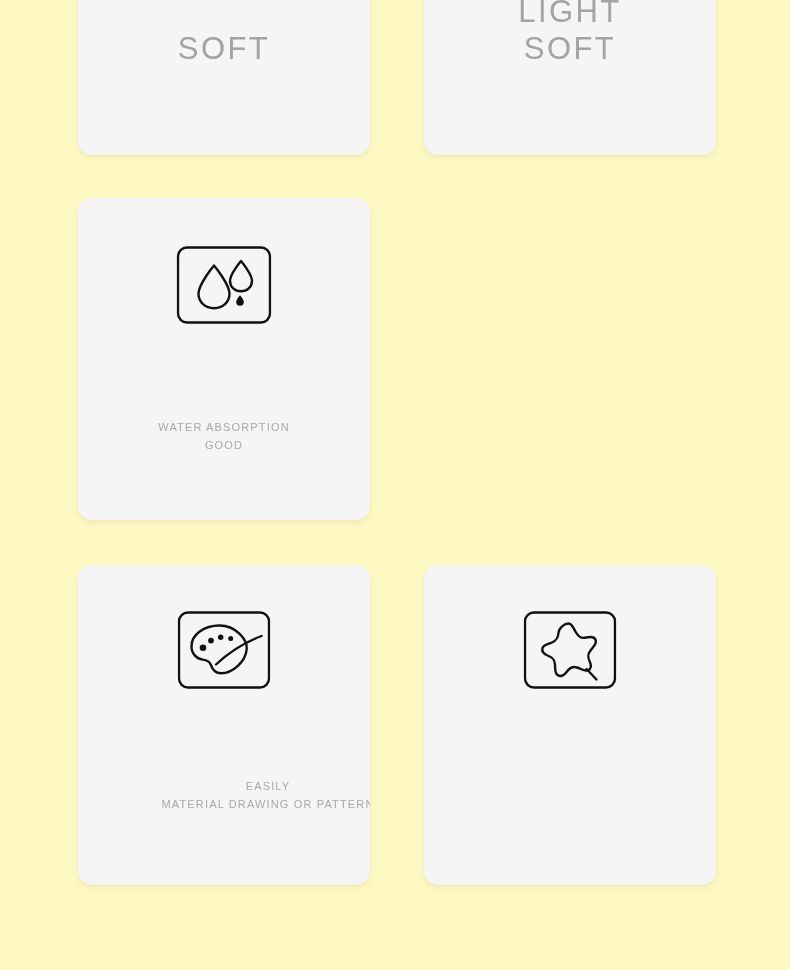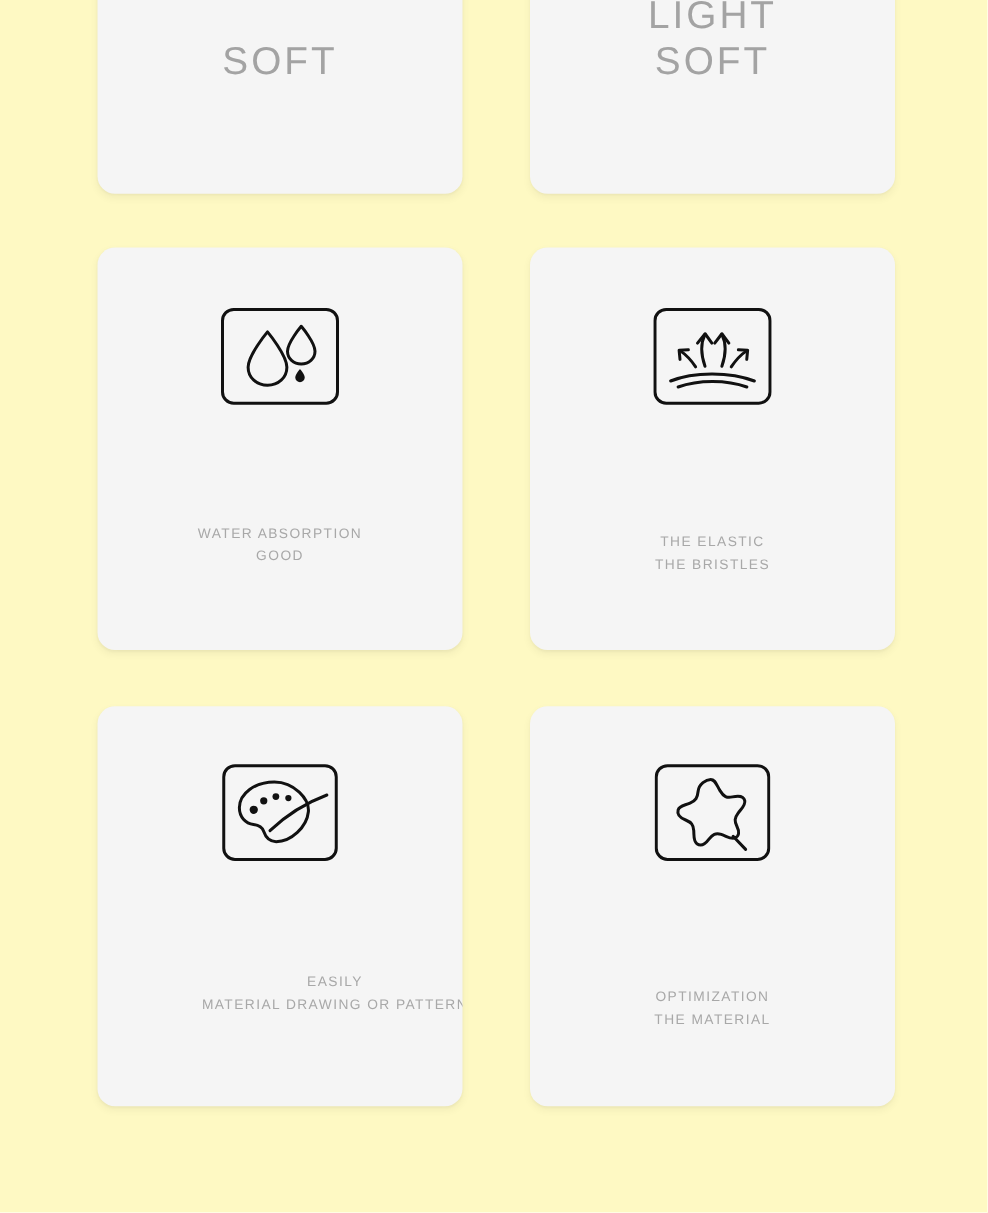--- a/index.html
+++ b/index.html
@@ -143,46 +143,20 @@
             <path d="M63.5 50.2 C63.5 50.2 60.4 54 60.4 56 C60.4 57.7 61.8 59 63.5 59
                      C65.2 59 66.6 57.7 66.6 56 C66.6 54 63.5 50.2 63.5 50.2 Z" fill="#111111" stroke-width="1.4"></path>
           </svg>
         </div>
         <div class="caption cap-r2-left">
           <span class="line">WATER ABSORPTION</span>
           <span class="line">GOOD</span>
         </div>
       </div>
 
-      <div class="card card-right">
-        <div class="icon-box">
-          <svg viewBox="0 0 95 78" fill="none" stroke="#111111" stroke-width="2.4" stroke-linecap="round" stroke-linejoin="round">
-            <rect x="1.5" y="1.5" width="92" height="75" rx="9" ry="9"></rect>
-
-            <path d="M41.5 47 C38 37 38.5 27.5 41.5 21.5"></path>
-            <path d="M35.5 28.5 L41.6 21 L47 28.5"></path>
-
-            <path d="M34 47.5 C30 41.5 26 37.5 21.5 34.5"></path>
-            <path d="M21.5 41.5 L20.8 34.2 L28.2 33.8"></path>
-
-            <path d="M55 47 C58.5 37 58 27.5 55 21.5"></path>
-            <path d="M49.3 28.5 L55 21 L60.6 28.5"></path>
-
-            <path d="M62.5 47.5 C66.5 41.5 70.5 37.5 75 34.5"></path>
-            <path d="M68.2 33.8 L75.6 34.2 L74.9 41.5"></path>
-
-            <path d="M14 58.8 C32 51.2 62 51.2 81 58.8"></path>
-            <path d="M20 63.6 C36 57.6 59 57.6 75 63.6"></path>
-          </svg>
-        </div>
-        <div class="caption cap-r2-right">
-          <span class="line">THE ELASTIC</span>
-          <span class="line">THE BRISTLES</span>
-        </div>
-      </div>
 
     </div>
 
     <div class="row row-3">
 
       <div class="card card-left">
         <div class="icon-box">
           <svg viewBox="0 0 93 78" fill="none" stroke="#111111" stroke-width="2.4" stroke-linecap="round" stroke-linejoin="round">
             <rect x="1.5" y="1.5" width="90" height="75" rx="9" ry="9"></rect>
 
@@ -222,22 +196,18 @@
                      C31.2 62 31.8 58.3 31.5 53.5
                      C31.2 48.7 29.5 46.8 25 45
                      C20 43 18 40.5 19 37
                      C20 33.5 23.8 33.5 28.5 31.5
                      C33.2 29.5 34.5 27 35 22
                      C35.5 16.3 41.5 12.5 45 12.5 Z"></path>
 
             <path d="M63 58 L73 68.5"></path>
           </svg>
         </div>
-        <div class="caption cap-r3-right">
-          <span class="line">OPTIMIZATION</span>
-          <span class="line">THE MATERIAL</span>
-        </div>
       </div>
 
     </div>
 
   </div>
 </div>
 
 </body></html>

